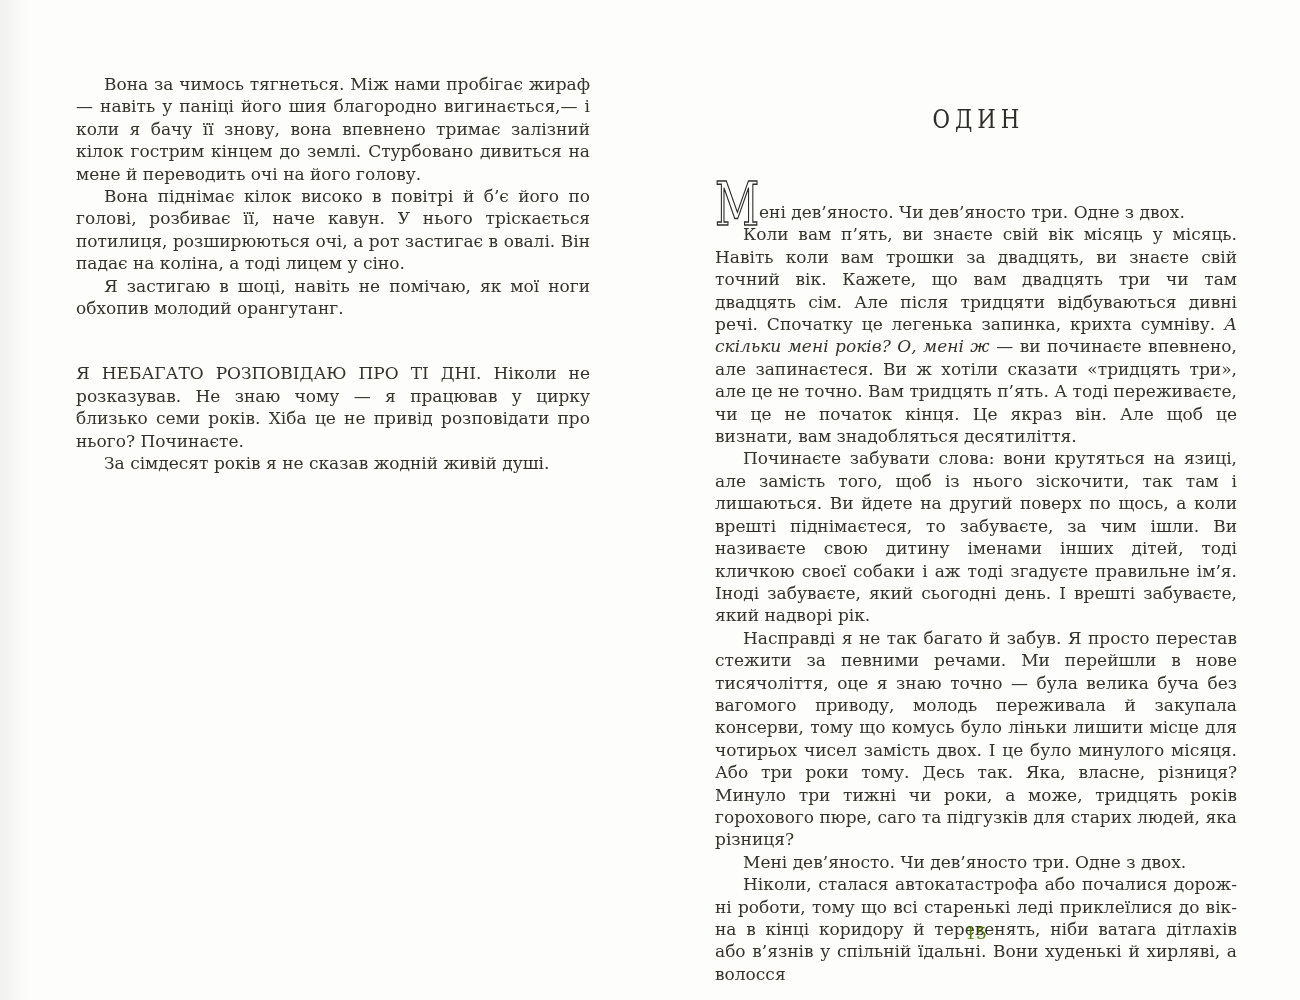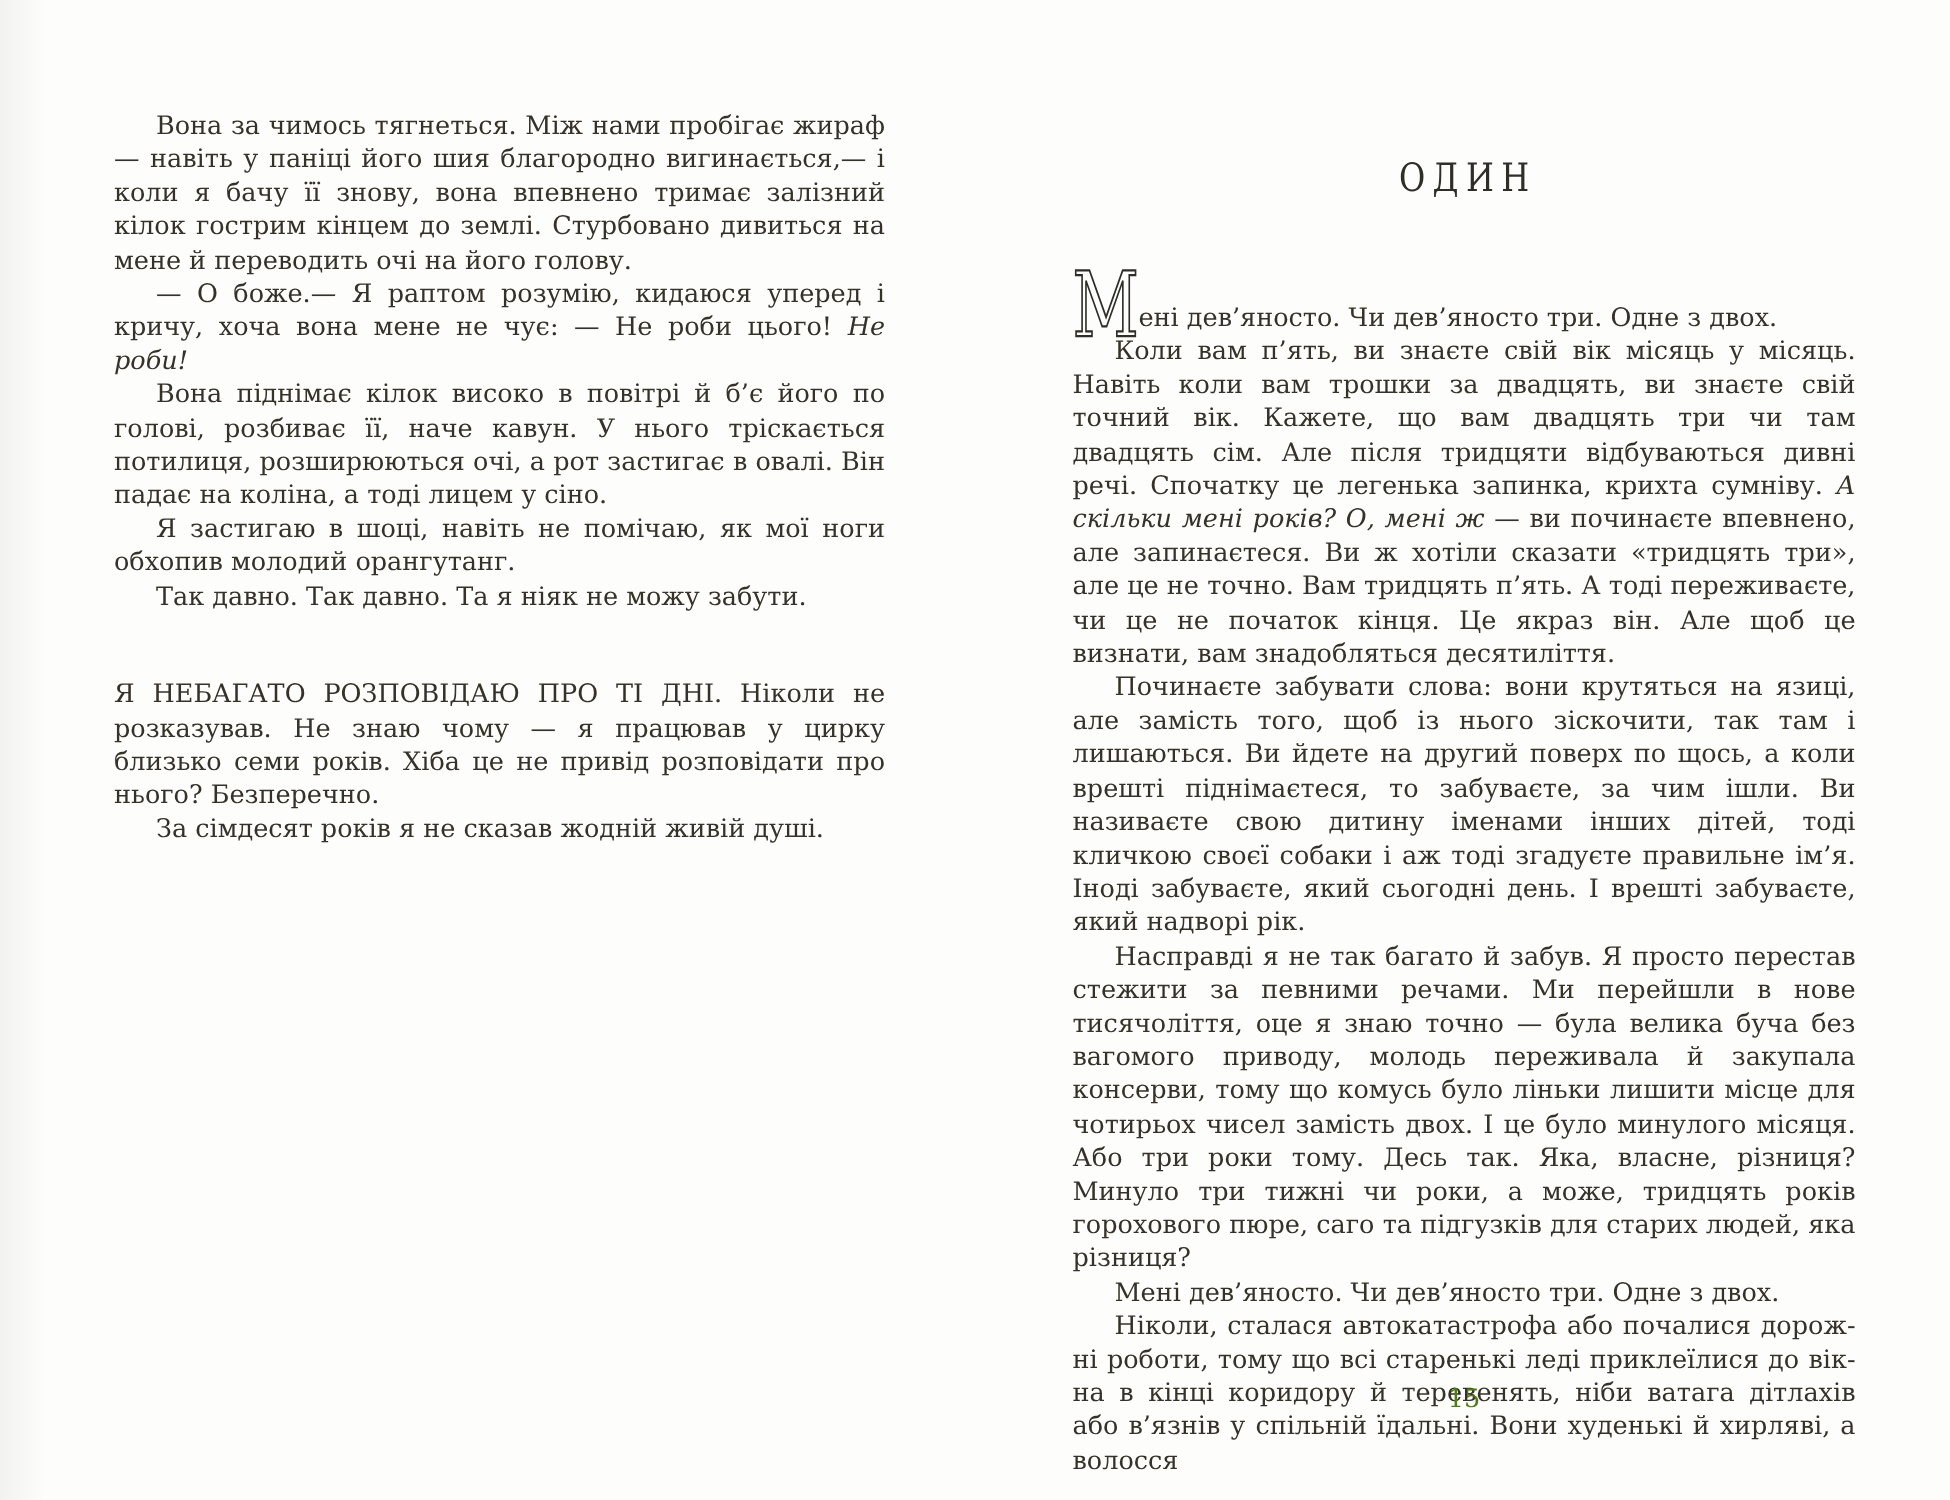--- a/index.html
+++ b/index.html
@@ -78,25 +78,23 @@
     color: #4d7c0f;
   }
 </style>
 </head>
 <body>
 
 <div class="spread">
 
   <div class="text-col col-left" id="left-col">
       <p class="indent"><span>Вона за чимось тягнеться. Між нами пробігає жираф — навіть у паніці його шия благородно вигинається,— і коли я бачу її знову, вона впевнено тримає залізний кілок гострим кінцем до землі. Стурбовано дивиться на мене й переводить очі на його голову.</span></p>
-      <p class="indent"><span>— О боже.— Я раптом розумію, кидаюся уперед і кричу, хоча вона мене не чує: — Не роби цього! </span><span class="italic">Не роби!</span></p>
       <p class="indent"><span>Вона піднімає кілок високо в повітрі й б’є його по голові, розбиває її, наче кавун. У нього тріскається потилиця, роз­ширюються очі, а рот застигає в овалі. Він падає на коліна, а тоді лицем у сіно.</span></p>
       <p class="indent"><span>Я застигаю в шоці, навіть не помічаю, як мої ноги обхо­пив молодий орангутанг.</span></p>
-      <p class="indent"><span>Так давно. Так давно. Та я ніяк не можу забути.</span></p>
-      <p class="section"><span>Я НЕБАГАТО РОЗПОВІДАЮ ПРО ТІ ДНІ. Ніколи не розка­зував. Не знаю чому — я працював у цирку близько семи років. Хіба це не привід розповідати про нього? Безперечно.</span></p>
+      <p class="section"><span>Я НЕБАГАТО РОЗПОВІДАЮ ПРО ТІ ДНІ. Ніколи не розка­зував. Не знаю чому — я працював у цирку близько семи років. Хіба це не привід розповідати про нього? Починаєте.</span></p>
       <p class="indent"><span>За сімдесят років я не сказав жодній живій душі.</span></p>
     </div>
 
   <h1 class="chapter-title">ОДИН</h1>
 
   <div class="text-col col-right" id="right-col">
       <p class="flush"><span class="dropcap">М</span><span>ені дев’яносто. Чи дев’яносто три. Одне з двох.</span></p>
       <p class="indent"><span>Коли вам п’ять, ви знаєте свій вік місяць у місяць. Навіть коли вам трошки за двадцять, ви знаєте свій точний вік. Ка­жете, що вам двадцять три чи там двадцять сім. Але після тридцяти відбуваються дивні речі. Спочатку це легенька за­пинка, крихта сумніву. </span><span class="italic">А скільки мені років? О, мені ж</span><span> — ви починаєте впевнено, але запинаєтеся. Ви ж хотіли сказати «тридцять три», але це не точно. Вам тридцять п’ять. А тоді переживаєте, чи це не початок кінця. Це якраз він. Але щоб це визнати, вам знадобляться десятиліття.</span></p>
       <p class="indent"><span>Починаєте забувати слова: вони крутяться на язиці, але замість того, щоб із нього зіскочити, так там і лишаються. Ви йдете на другий поверх по щось, а коли врешті піднімаєтеся, то забуваєте, за чим ішли. Ви називаєте свою дитину імена­ми інших дітей, тоді кличкою своєї собаки і аж тоді згадуєте правильне ім’я. Іноді забуваєте, який сьогодні день. І врешті забуваєте, який надворі рік.</span></p>
       <p class="indent"><span>Насправді я не так багато й забув. Я просто перестав сте­жити за певними речами. Ми перейшли в нове тисячоліття, оце я знаю точно — була велика буча без вагомого приводу, молодь переживала й закупала консерви, тому що комусь було ліньки лишити місце для чотирьох чисел замість двох. І це було минулого місяця. Або три роки тому. Десь так. Яка, власне, різниця? Минуло три тижні чи роки, а може, три­дцять років горохового пюре, саго та підгузків для старих людей, яка різниця?</span></p>

